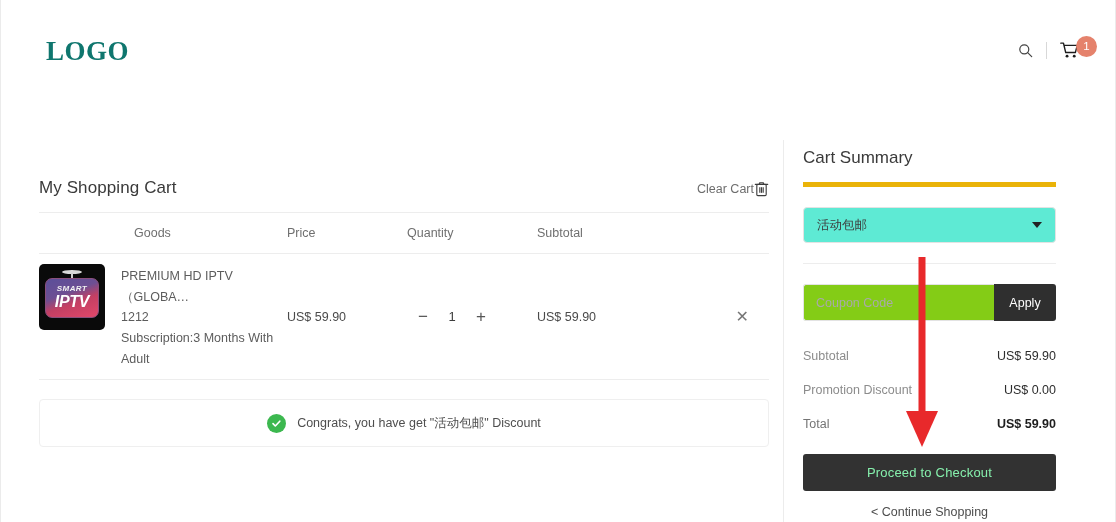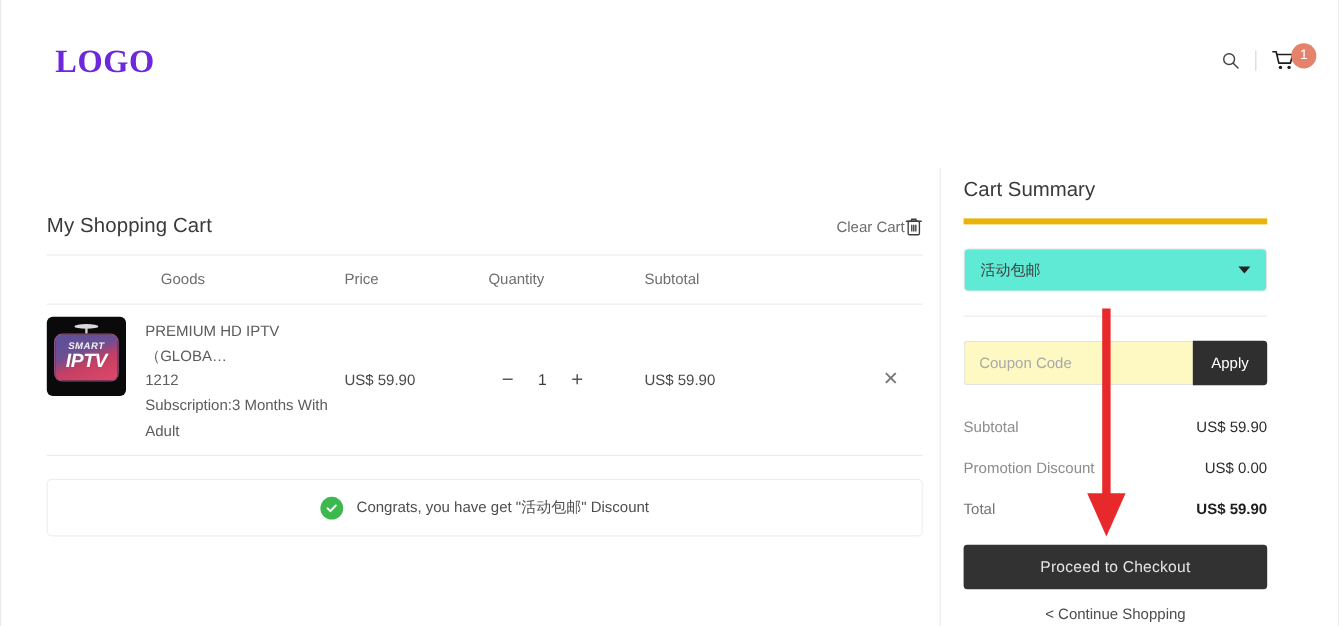--- a/index.html
+++ b/index.html
@@ -30,21 +30,21 @@
     height: 110px;
     box-sizing: border-box;
   }
   .logo {
     position: absolute;
     left: 45px; top: 38px;
     font-family: "Liberation Serif", serif;
     font-weight: bold;
     font-size: 27px;
     letter-spacing: 0.5px;
-    color: #6d28d9;
+    color: #0f766e;
     line-height: 1;
   }
   .main-nav {
     position: absolute;
     left: 0; right: 0; top: 44px;
     display: flex;
     justify-content: center;
     align-items: center;
     gap: 26px;
     pointer-events: none;
@@ -318,21 +318,21 @@
   .coupon-input {
     flex: 1;
     border: 1px solid #e3e3e3;
     border-right: none;
     border-radius: 3px 0 0 3px;
     font-size: 12.5px;
     color: #3a3a3a;
     padding: 0 12px;
     outline: none;
     font-family: inherit;
-    background: #fef9c3;
+    background: #84cc16;
     box-sizing: border-box;
   }
   .coupon-input::placeholder { color: #a9a9a9; }
   .apply-btn {
     width: 62px;
     background: #2f2f2f;
     color: #ffffff;
     font-size: 12.5px;
     border: none;
     border-radius: 0 3px 3px 0;
@@ -349,21 +349,21 @@
   }
   .total-label { color: #8c8c8c; }
   .total-value { color: #2d2d2d; }
   .total-line.grand .total-label { color: #747474; }
   .total-line.grand .total-value { font-weight: bold; color: #1d1d1d; }
   .checkout-btn {
     margin-top: 13px;
     width: 100%;
     height: 37px;
     background: #323232;
-    color: #e5e5e5;
+    color: #86efac;
     font-size: 13px;
     border: none;
     border-radius: 3px;
     font-family: inherit;
     cursor: pointer;
     letter-spacing: 0.2px;
   }
   .continue-link {
     margin-top: 14px;
     text-align: center;

